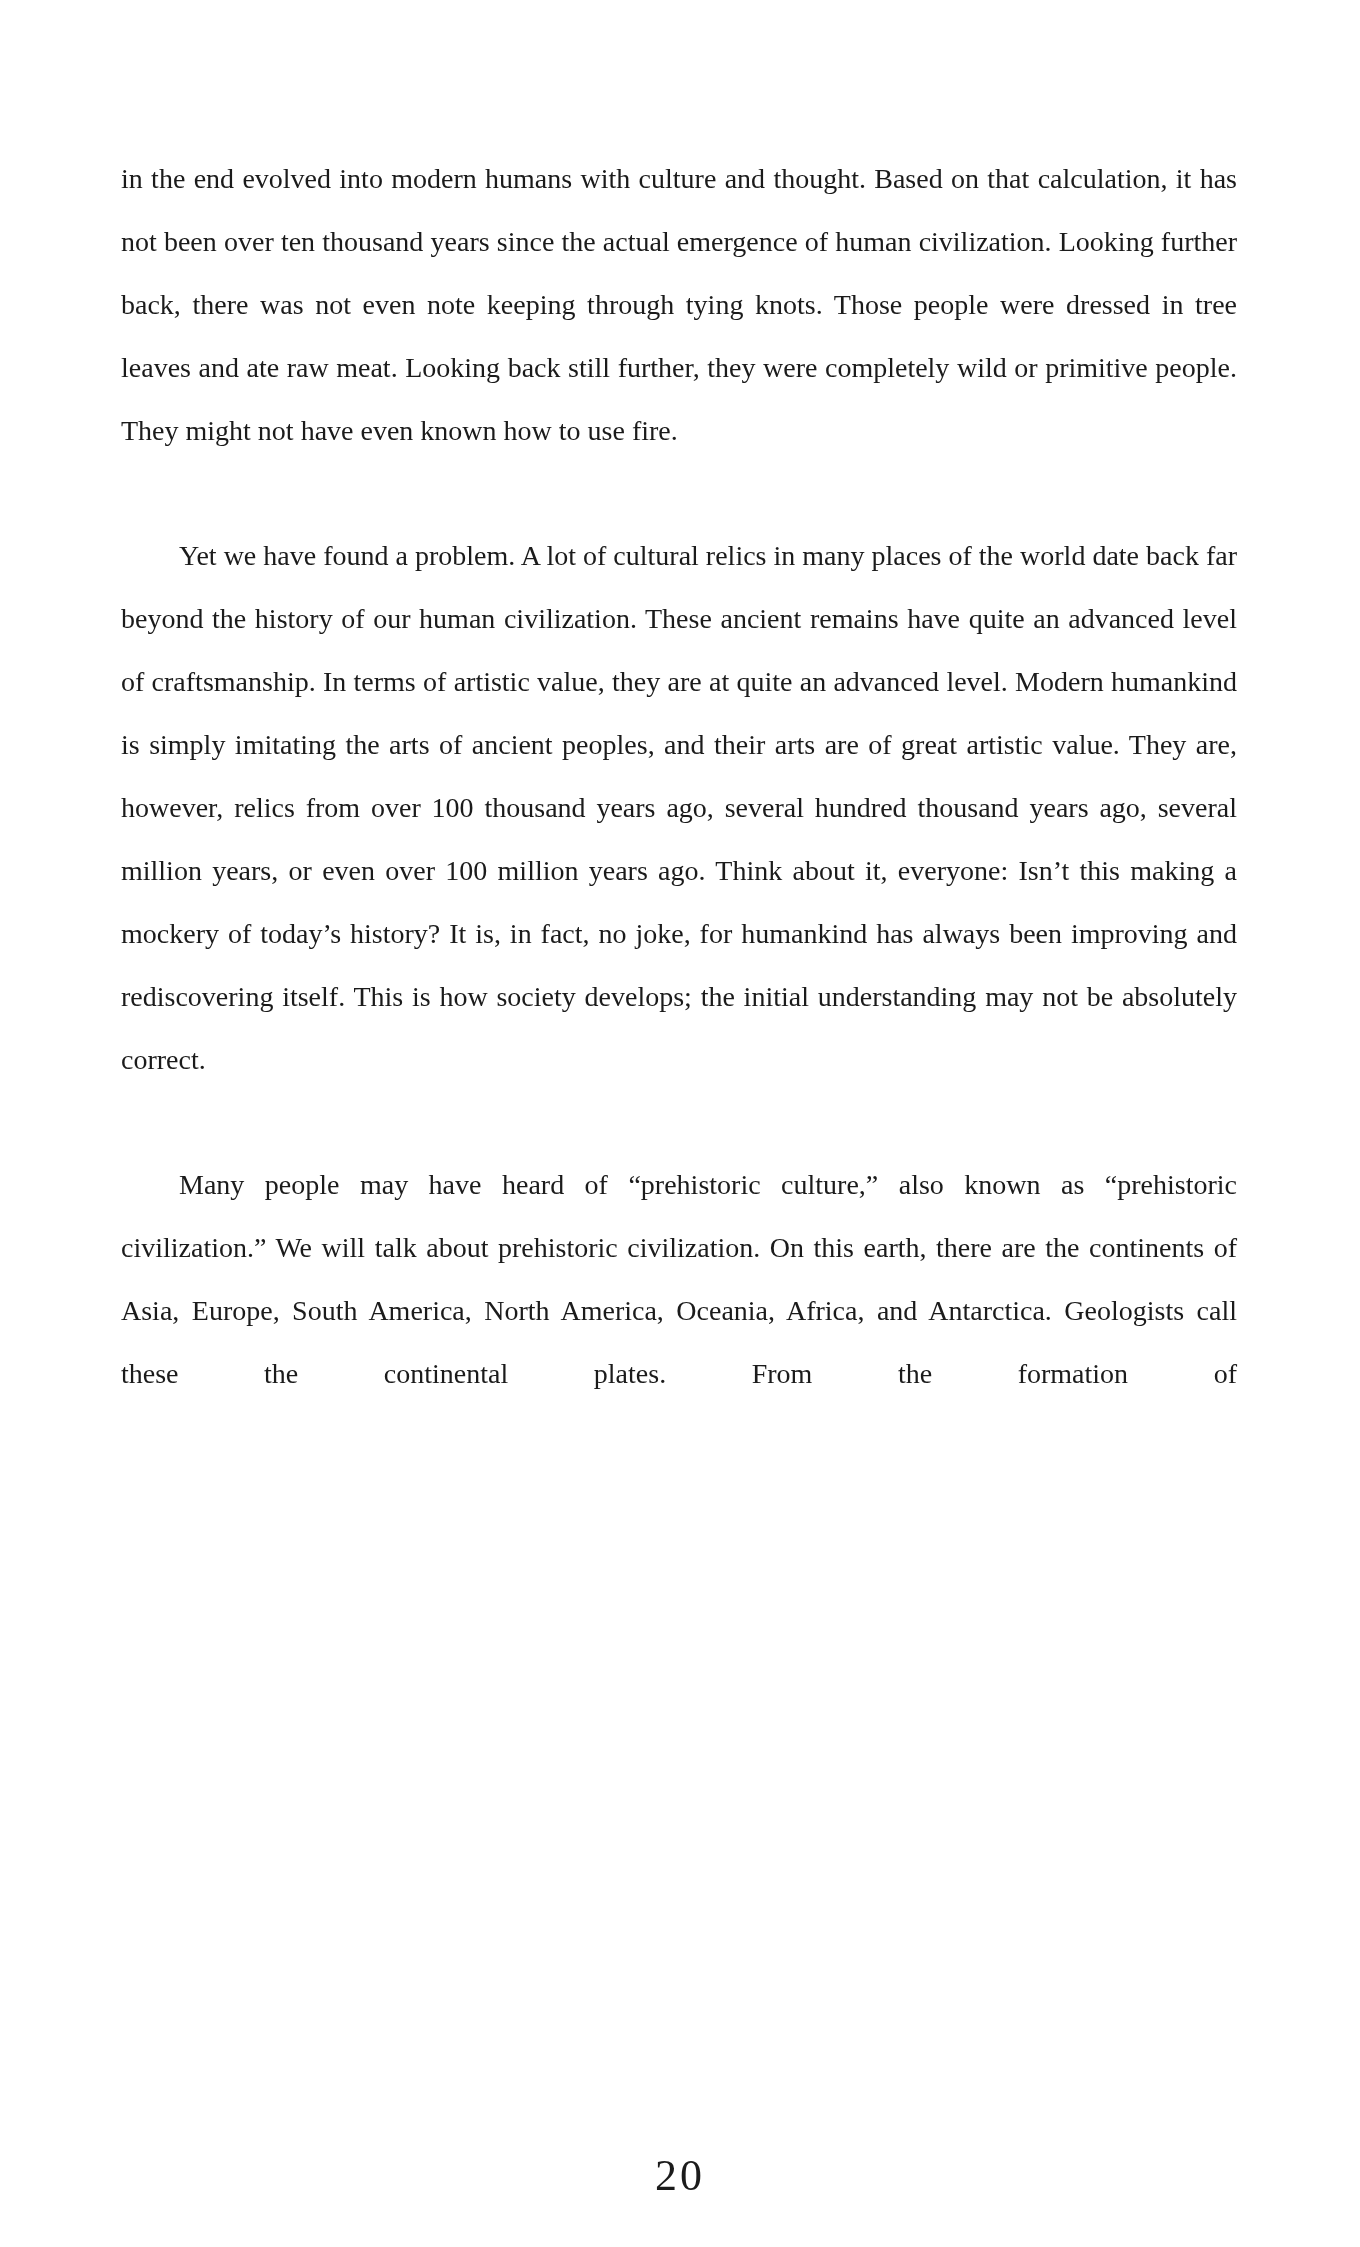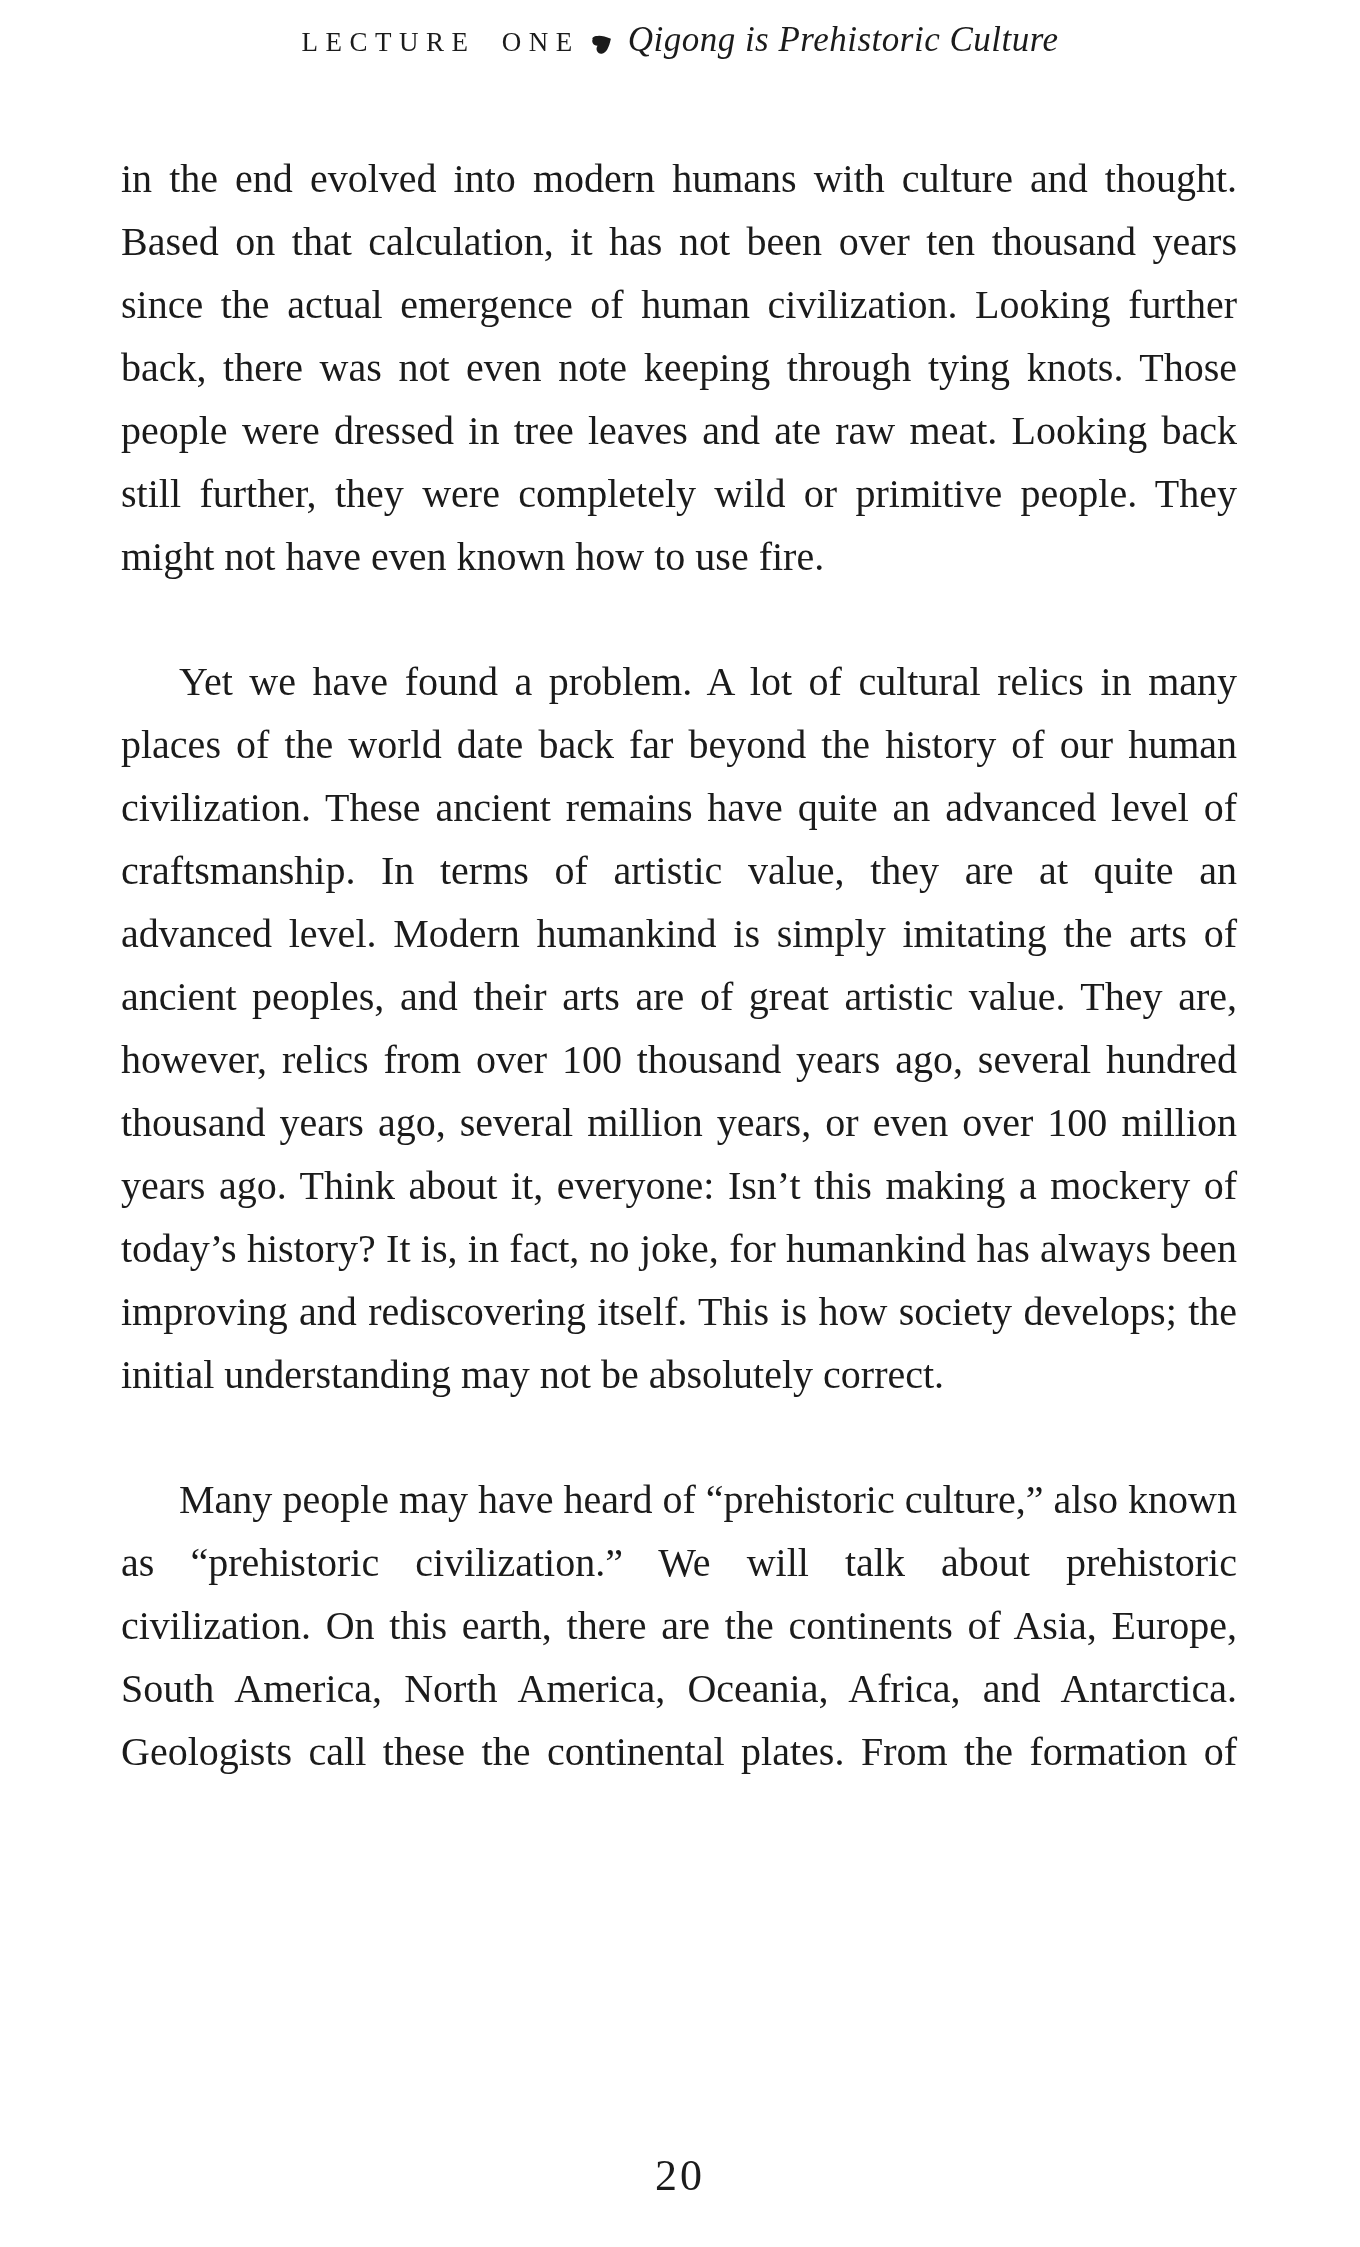--- a/index.html
+++ b/index.html
@@ -45,21 +45,21 @@
     font-style: italic;
     font-size: 35px;
     letter-spacing: 0.5px;
   }
   
   .body-text {
     position: absolute;
     top: 147px;
     left: 121px;
     width: 1116px;
-    font-size: 40px;
+    font-size: 28px;
     line-height: 63px;
     text-align: justify;
     hyphens: none;
     -webkit-hyphens: none;
     text-rendering: optimizeLegibility;
   }
   .body-text p {
     margin: 0 0 62px 0;
   }
   .body-text p:last-child { margin-bottom: 0; }
@@ -74,29 +74,20 @@
     text-align: center;
     font-size: 44px;
     letter-spacing: 3px;
   }
 </style>
 </head>
 <body>
 
 <div class="page">
 
-  <header class="running-head">
-    <span class="lecture-label">LECTURE ONE</span><span class="ornament"><svg viewBox="0 0 100 96" xmlns="http://www.w3.org/2000/svg">
-        <g transform="rotate(-118 50 48)">
-          <path d="M50 90 C22 66 6 46 13 27 C19 11 41 10 50 27 C59 10 81 11 87 27 C94 46 78 66 50 90 Z"></path>
-          <path d="M50 88 C54 72 52 60 42 50 C50 56 58 66 58 78 Z"></path>
-        </g>
-        <path d="M9 26 C20 15 34 14 44 24 C33 20 22 22 13 31 Z"></path>
-      </svg></span><span class="chapter-title">Qigong is Prehistoric Culture</span>
-  </header>
 
   <main class="body-text">
     <p class="para-continuation">in the end evolved into modern humans with culture and thought. Based on that calculation, it has not been over ten thousand years since the actual emergence of human civilization. Looking further back, there was not even note keeping through tying knots. Those people were dressed in tree leaves and ate raw meat. Looking back still further, they were completely wild or primitive people. They might not have even known how to use fire.</p>
     <p class="para-indent">Yet we have found a problem. A lot of cultural relics in many places of the world date back far beyond the history of our human civilization. These ancient remains have quite an advanced level of craftsmanship. In terms of artistic value, they are at quite an advanced level. Modern humankind is simply imitating the arts of ancient peoples, and their arts are of great artistic value. They are, however, relics from over 100 thousand years ago, several hundred thousand years ago, several million years, or even over 100 million years ago. Think about it, everyone: Isn’t this making a mockery of today’s history? It is, in fact, no joke, for humankind has always been improving and rediscovering itself. This is how society develops; the initial understanding may not be absolutely correct.</p>
     <p class="para-indent runs-on">Many people may have heard of “prehistoric culture,” also known as “prehistoric civilization.” We will talk about prehistoric civilization. On this earth, there are the continents of Asia, Europe, South America, North America, Oceania, Africa, and Antarctica. Geologists call these the continental plates. From the formation of</p>
   </main>
 
   <footer class="folio">
     <span>20</span>
   </footer>

